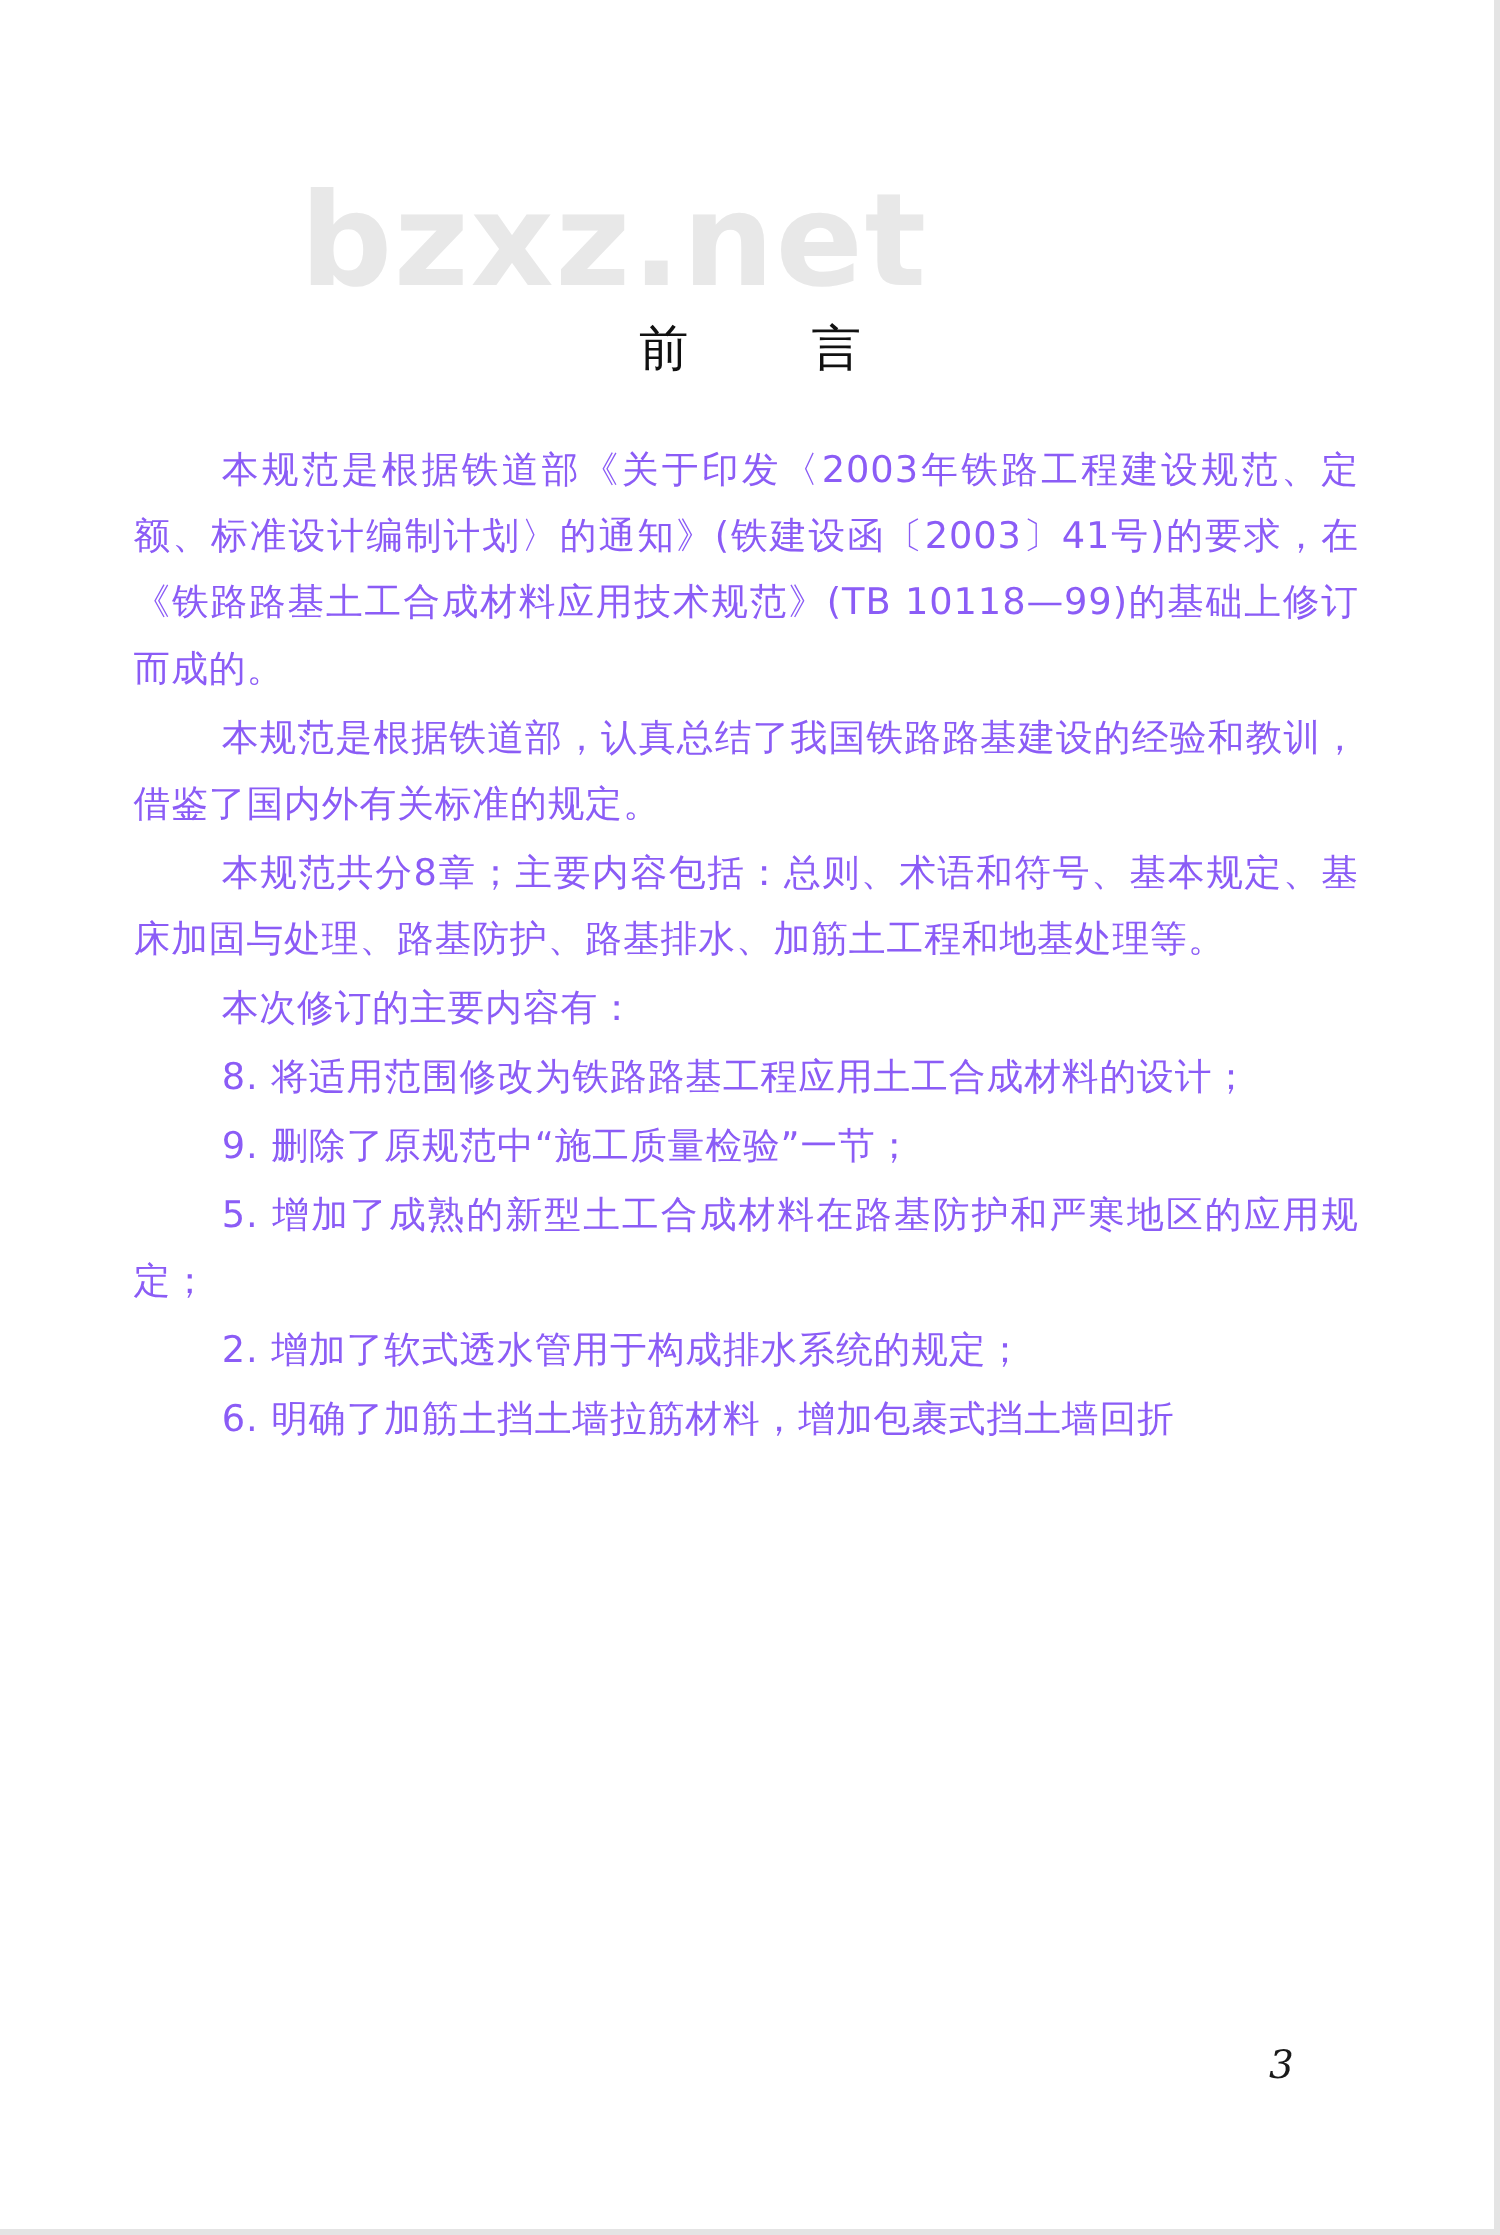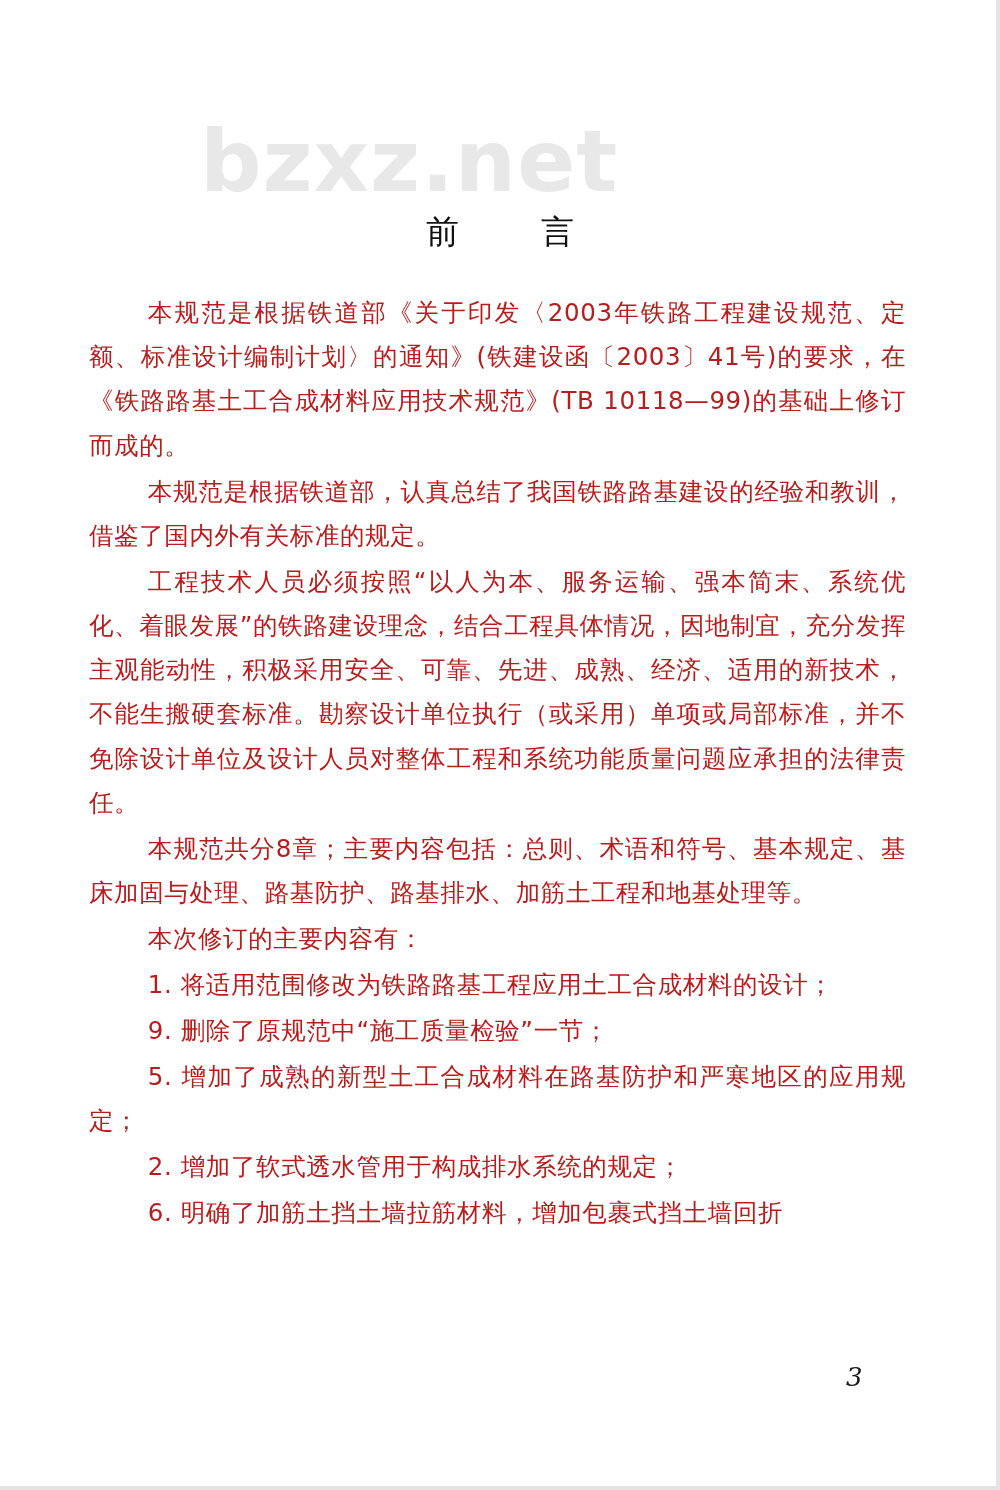--- a/index.html
+++ b/index.html
@@ -25,21 +25,21 @@
     position: absolute; left: 0; width: 1000px; top: 212px;
     text-align: center; font-size: 33px; line-height: 40px;
     font-family: "DejaVu Sans", "Liberation Sans", sans-serif;
     color: #111;
   }
   .title span { display: inline-block; }
   .title .gap { width: 82px; }
   .body-text {
     position: absolute; left: 89px; top: 291px; width: 817px;
     font-family: "DejaVu Sans", "Liberation Sans", sans-serif;
-    font-size: 24.5px; line-height: 44.2px; color: #b91c1c;
+    font-size: 24.5px; line-height: 44.2px; color: #8b5cf6;
     text-align: justify; text-justify: inter-character;
     letter-spacing: 0.6px;
   }
   .body-text p { margin: 0 0 1.8px 0; text-indent: 2.4em; }
   .page-number {
     position: absolute; left: 846px; top: 1362px;
     font-family: "DejaVu Serif", "Liberation Serif", serif;
     font-style: italic; font-size: 26px; color: #1a1a1a;
   }
 </style>
@@ -50,24 +50,23 @@
 
   <div class="watermark">bzxz.net</div>
 
   <div class="title">
     <span>前</span><span class="gap"></span><span>言</span>
   </div>
 
   <div class="body-text">
     <p>本规范是根据铁道部《关于印发〈2003年铁路工程建设规范、定额、标准设计编制计划〉的通知》(铁建设函〔2003〕41号)的要求，在《铁路路基土工合成材料应用技术规范》(TB 10118—99)的基础上修订而成的。</p>
     <p>本规范是根据铁道部，认真总结了我国铁路路基建设的经验和教训，借鉴了国内外有关标准的规定。</p>
-    <p>工程技术人员必须按照“以人为本、服务运输、强本简末、系统优化、着眼发展”的铁路建设理念，结合工程具体情况，因地制宜，充分发挥主观能动性，积极采用安全、可靠、先进、成熟、经济、适用的新技术，不能生搬硬套标准。勘察设计单位执行（或采用）单项或局部标准，并不免除设计单位及设计人员对整体工程和系统功能质量问题应承担的法律责任。</p>
     <p>本规范共分8章；主要内容包括：总则、术语和符号、基本规定、基床加固与处理、路基防护、路基排水、加筋土工程和地基处理等。</p>
     <p>本次修订的主要内容有：</p>
-    <p>1. 将适用范围修改为铁路路基工程应用土工合成材料的设计；</p>
+    <p>8. 将适用范围修改为铁路路基工程应用土工合成材料的设计；</p>
     <p>9. 删除了原规范中“施工质量检验”一节；</p>
     <p>5. 增加了成熟的新型土工合成材料在路基防护和严寒地区的应用规定；</p>
     <p>2. 增加了软式透水管用于构成排水系统的规定；</p>
     <p>6. 明确了加筋土挡土墙拉筋材料，增加包裹式挡土墙回折</p>
   </div>
 
   <div class="page-number">3</div>
 </div>
 
 </body></html>

